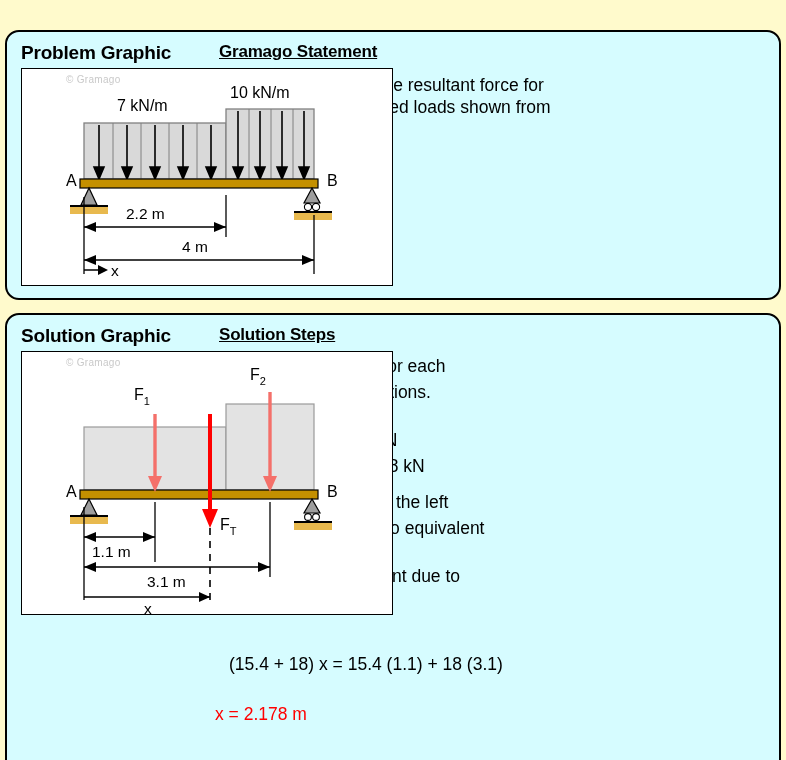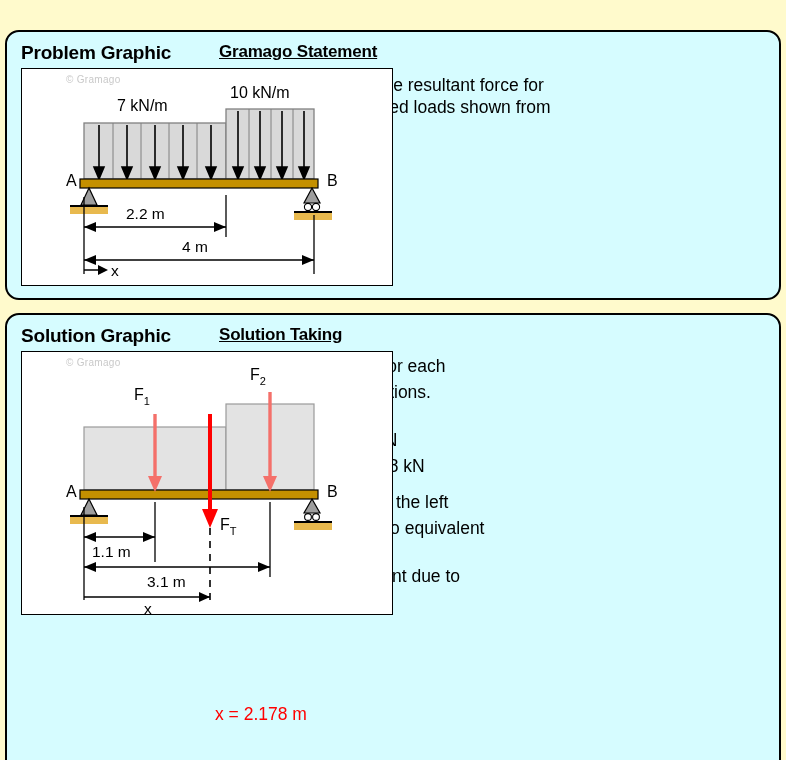--- a/index.html
+++ b/index.html
@@ -226,21 +226,21 @@
           <text class="dimtext" x="89" y="207">x</text>
         </g>
       </svg>
     </div>
   </div>
 
   <div class="panel" id="solution-panel">
 
     <div class="panel-title" style="left:14px; top:10px;">Solution Graphic</div>
 
-    <div class="section-title" style="left:212px; top:10px;">Solution Taking</div>
+    <div class="section-title" style="left:212px; top:10px;">Solution Steps</div>
 
     <div class="steps-line" style="left:208px; top:40px;">Use equivalent loads for each</div>
     <div class="steps-line" style="left:208px; top:66px;">distributed loading sections.</div>
 
     <div class="steps-line" style="left:222px; top:92px;">
       <span>F</span><sub>1</sub><span> = 2.2 (7) = 15.4 kN</span>
     </div>
 
     <div class="steps-line" style="left:222px; top:118px;">
       <span>F</span><sub>2</sub><span> = (4 - 2.2)(10) = 18 kN</span>
@@ -249,20 +249,21 @@
     <div class="steps-line" style="left:208px; top:176px;">Taking moments about the left</div>
     <div class="steps-line" style="left:208px; top:202px;">support. Moment due to equivalent</div>
 
     <div class="steps-line" style="left:208px; top:228px;">
       <span>force, F</span><sub>T</sub><span> equals moment due to</span>
     </div>
 
     <div class="steps-line" style="left:208px; top:254px;">distributed loads.</div>
 
 
+    <div class="steps-line" style="left:222px; top:338px;">(15.4 + 18) x = 15.4 (1.1) + 18 (3.1)</div>
 
     <div class="answer" style="left:208px; top:389px;">x = 2.178 m</div>
 
     <div class="figure-box" style="left:14px; top:36px; width:372px; height:264px;">
 
       <div class="watermark" style="left:44px; top:5px;">© Gramago</div>
 
       <svg width="370" height="262" viewBox="0 0 370 262">
 
         <rect x="62" y="75" width="142" height="63" fill="#e3e3e3" stroke="#9a9a9a" stroke-width="1.2"></rect>

